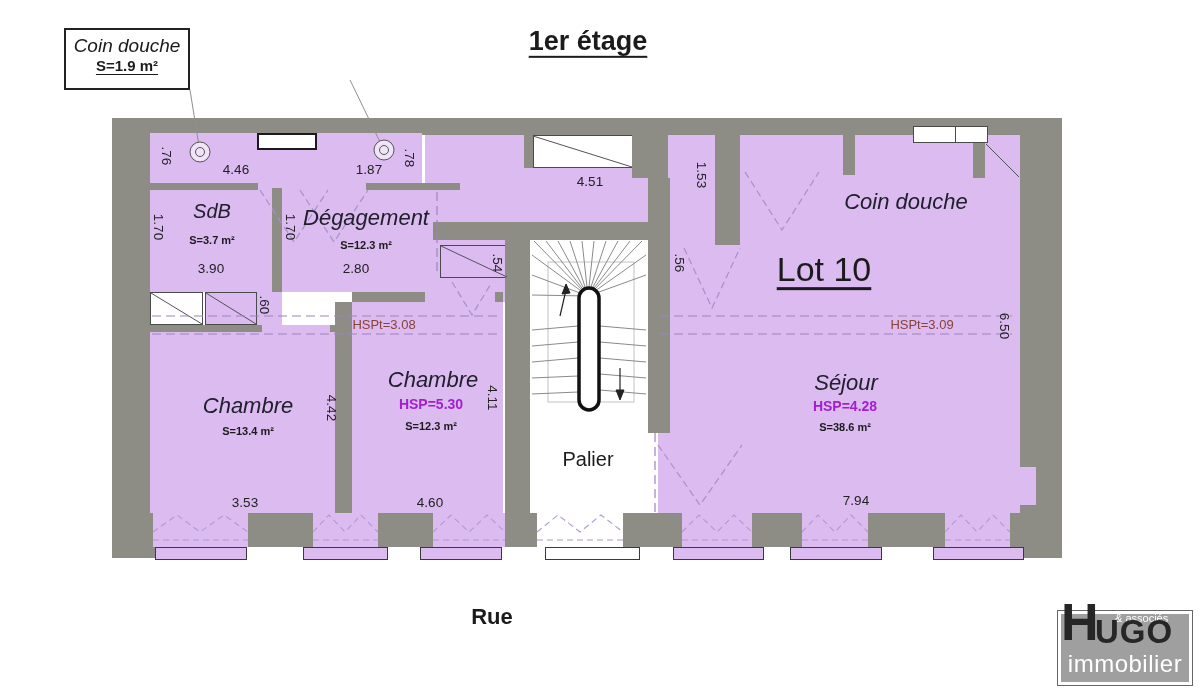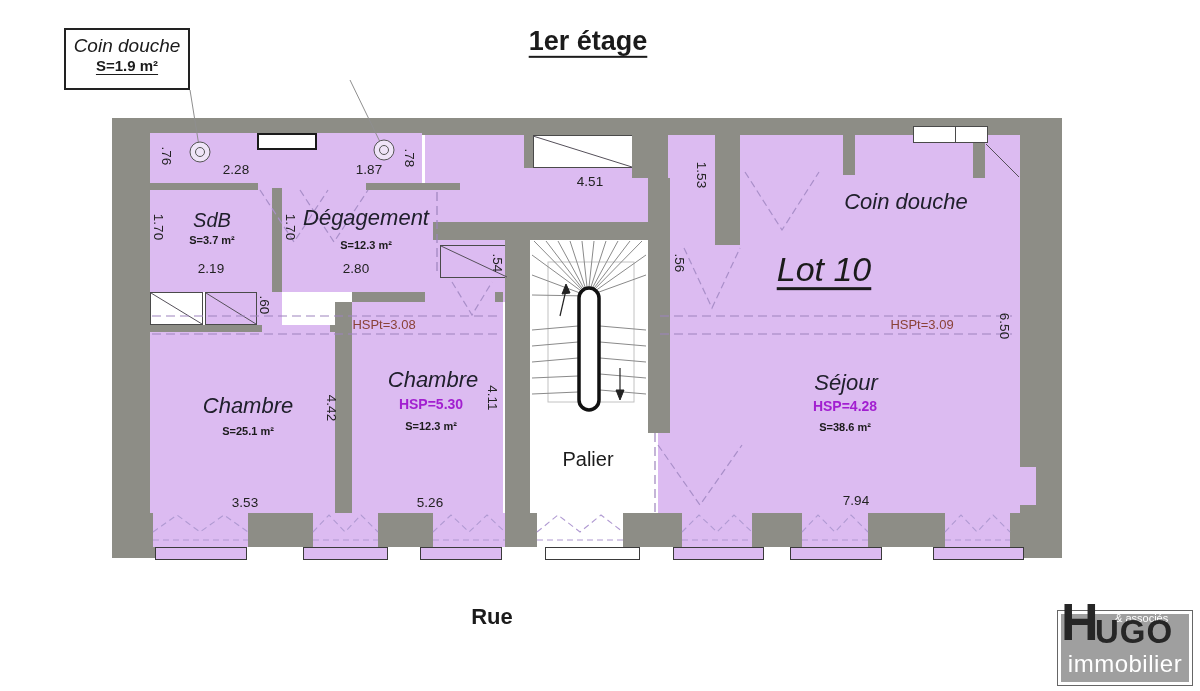--- a/index.html
+++ b/index.html
@@ -25,21 +25,21 @@
   .rname{font-style:italic;font-size:20px;color:#20202c;}
   .big{font-size:22px;}
   .area{font-size:11px;font-weight:bold;text-underline-offset:3px;}
   .hsp{color:var(--hsp);font-size:14px;font-weight:bold;}
   .hspt{color:var(--hspt);font-size:13px;}
   .title{font-size:27px;font-weight:bold;text-decoration:underline;text-underline-offset:6px;text-decoration-thickness:2px;}
   .rue{font-size:22px;font-weight:bold;text-align:center;}
   .callout{position:absolute;border:2px solid #222;background:#fff;text-align:center;padding-top:5px;box-sizing:border-box;}
   .callout .cname{font-style:italic;font-size:19px;}
   .callout .carea{font-size:15px;font-weight:bold;text-decoration:underline;text-underline-offset:3px;}
-  .lot{font-size:34px;text-decoration:underline;text-underline-offset:6px;font-style:italic;}
+  .lot{font-size:34px;text-decoration:underline;text-underline-offset:6px;}
   .palier{font-size:20px;}
   svg{position:absolute;left:0;top:0;pointer-events:none;}
   
   .logo{position:absolute;left:1053px;top:600px;width:144px;height:88px;}
   .logo .box{position:absolute;left:4px;top:10px;width:134px;height:74px;background:#9f9f9f;
              border:1px solid #666;box-shadow:inset 0 0 0 3px #fff;}
   .logo .assoc{position:absolute;left:62px;top:12px;color:#fff;font-size:11px;}
   .logo .h{position:absolute;left:8px;top:-8px;font-size:52px;font-weight:bold;color:#262626;}
   .logo .rest{position:absolute;left:42px;top:13px;font-size:33px;font-weight:bold;color:#262626;letter-spacing:1px;}
   .logo .sub{position:absolute;left:10px;top:50px;width:124px;text-align:center;color:#fff;font-size:24px;letter-spacing:0.5px;}
@@ -217,49 +217,49 @@
   </svg>
 
   <div class="callout" style="left:64px;top:28px;width:126px;height:62px">
     <div class="cname">Coin douche</div>
     <div class="carea">S=1.9 m²</div>
   </div>
 
   <span class="lbl title" style="left:588px;top:41px">1er étage</span>
 
   <span class="lbl dim rot" style="left:166px;top:156px">.76</span>
-  <span class="lbl dim" style="left:236px;top:170px">2.28</span>
+  <span class="lbl dim" style="left:236px;top:170px">4.46</span>
   <span class="lbl dim" style="left:369px;top:170px">1.87</span>
   <span class="lbl dim rot" style="left:409px;top:158px">.78</span>
   <span class="lbl dim" style="left:590px;top:182px">4.51</span>
   <span class="lbl dim rot" style="left:701px;top:175px">1.53</span>
 
   <span class="lbl dim rot" style="left:158px;top:227px">1.70</span>
-  <span class="lbl dim" style="left:211px;top:269px">2.19</span>
+  <span class="lbl dim" style="left:211px;top:269px">3.90</span>
   <span class="lbl dim rot" style="left:290px;top:227px">1.70</span>
   <span class="lbl dim" style="left:356px;top:269px">2.80</span>
   <span class="lbl dim rot" style="left:264px;top:305px">.60</span>
   <span class="lbl dim rot" style="left:497px;top:263px">.54</span>
   <span class="lbl dim rot" style="left:679px;top:263px">.56</span>
 
-  <span class="lbl rname" style="left:212px;top:220px">SdB</span>
+  <span class="lbl rname" style="left:212px;top:211px">SdB</span>
   <span class="lbl area" style="left:212px;top:241px">S=3.7 m²</span>
   <span class="lbl rname big" style="left:366px;top:218px">Dégagement</span>
   <span class="lbl area" style="left:366px;top:246px">S=12.3 m²</span>
   <span class="lbl hspt" style="left:384px;top:325px">HSPt=3.08</span>
 
   <span class="lbl rname big" style="left:248px;top:406px">Chambre</span>
-  <span class="lbl area" style="left:248px;top:432px">S=25.1 m²</span>
+  <span class="lbl area" style="left:248px;top:432px">S=13.4 m²</span>
   <span class="lbl dim" style="left:245px;top:503px">3.53</span>
   <span class="lbl dim rot" style="left:331px;top:408px">4.42</span>
 
   <span class="lbl rname big" style="left:433px;top:380px">Chambre</span>
   <span class="lbl hsp" style="left:431px;top:404px">HSP=5.30</span>
   <span class="lbl area" style="left:431px;top:427px">S=12.3 m²</span>
-  <span class="lbl dim" style="left:430px;top:503px">5.26</span>
+  <span class="lbl dim" style="left:430px;top:503px">4.60</span>
   <span class="lbl dim rot" style="left:492px;top:398px">4.11</span>
 
   <span class="lbl rname big" style="left:906px;top:202px">Coin douche</span>
   <span class="lbl lot" style="left:824px;top:270px">Lot 10</span>
   <span class="lbl hspt" style="left:922px;top:325px">HSPt=3.09</span>
 
   <span class="lbl rname big" style="left:846px;top:383px">Séjour</span>
   <span class="lbl hsp" style="left:845px;top:406px">HSP=4.28</span>
   <span class="lbl area" style="left:845px;top:428px">S=38.6 m²</span>
   <span class="lbl dim" style="left:856px;top:501px">7.94</span>

